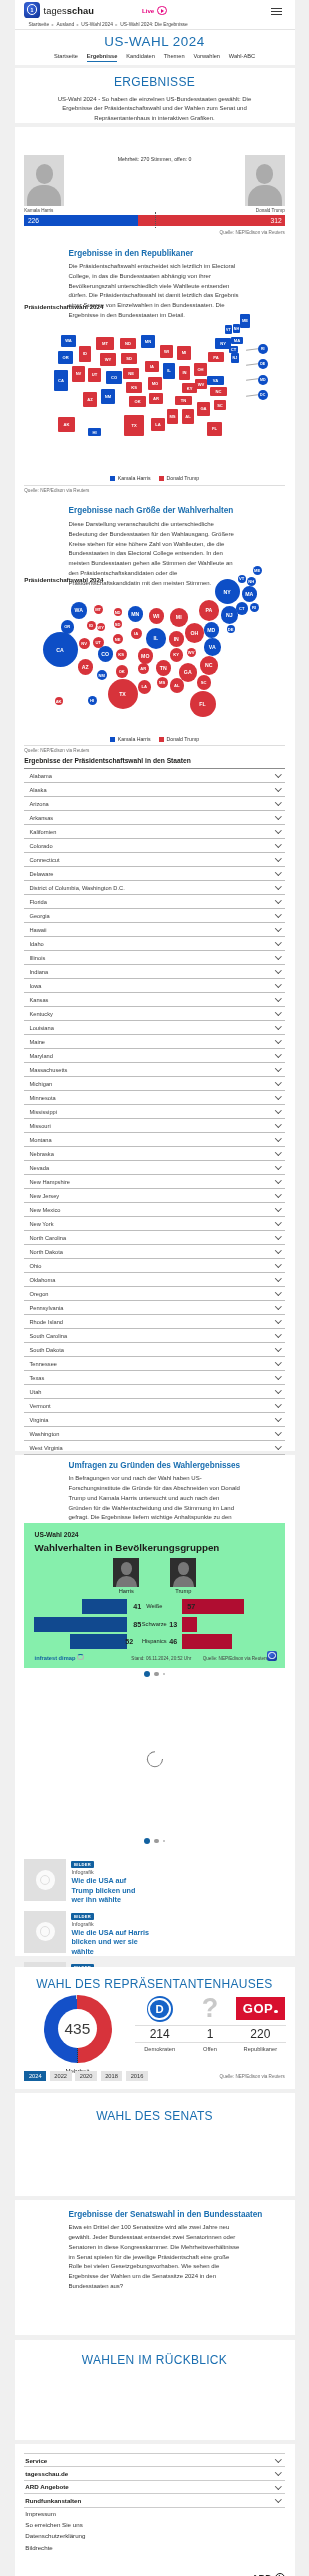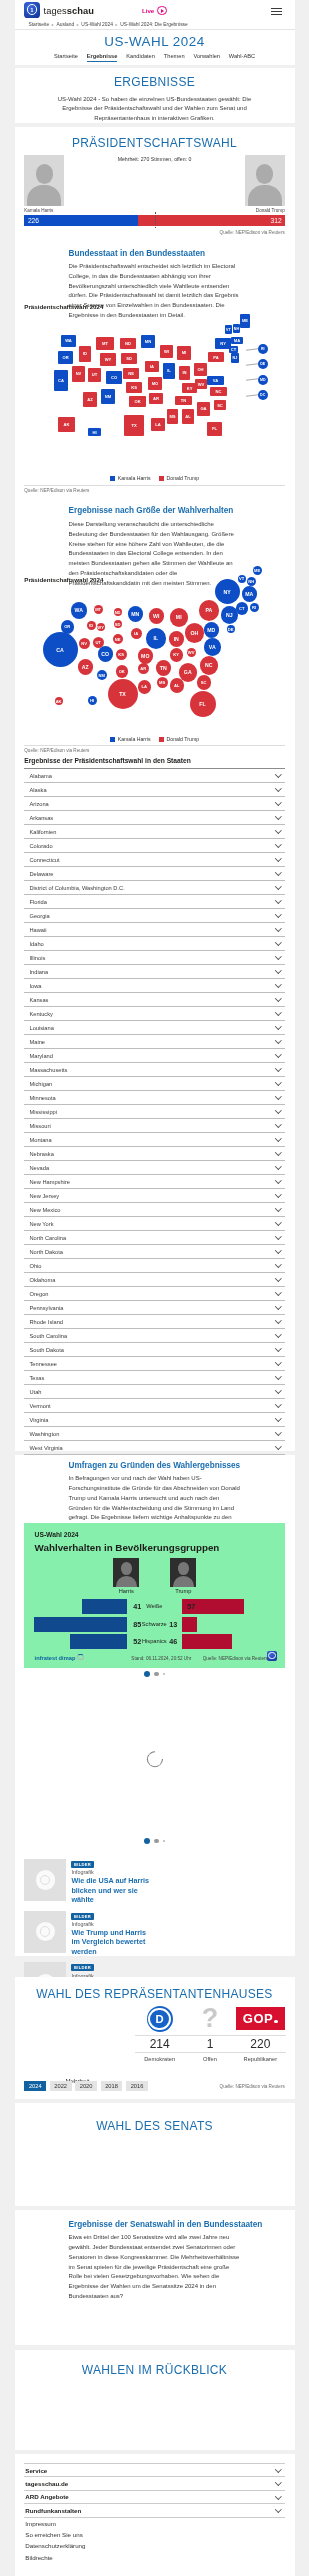--- a/index.html
+++ b/index.html
@@ -160,42 +160,41 @@
       <span class="hub-tab">Wahl-ABC</span>
     </div>
 </div>
 
 <div class="card" id="card-intro" style="margin-top:3.1px">
   <div class="sec-title" style="top:7.2px">ERGEBNISSE</div>
   <div class="intro-text">US-Wahl 2024 - So haben die einzelnen US-Bundesstaaten gewählt: Die Ergebnisse der Präsidentschaftswahl und der Wahlen zum Senat und Repräsentantenhaus in interaktiven Grafiken.</div>
 </div>
 
 <div class="card" id="card-pres" style="margin-top:4.1px">
-  <div class="sec-title" style="top:9.3px">PRÄSIDENTSCHAFTSWAHL</div>
   <div style="position:absolute;left:0;right:0;top:29px;text-align:center;font-size:5.2px;color:#333">Mehrheit: 270 Stimmen, offen: 0</div>
 
   <div class="photo" style="left:9.8px">
       <span class="hd"></span>
       <span class="bd"></span>
     </div>
   <div class="photo" style="right:9.8px">
       <span class="hd"></span>
       <span class="bd"></span>
     </div>
   <div class="cap" style="left:9.8px;top:81px">Kamala Harris</div>
   <div class="cap" style="right:9.8px;top:81px">Donald Trump</div>
 
   <div class="race-bar">
     <div id="bar-dem" style="padding-left: 3.6px; width: 42.0074%; background: rgb(13, 78, 198);">226</div>
     <div id="bar-rep" style="text-align: right; padding-right: 3.6px; flex: 1 1 0%; background: rgb(215, 51, 59);">312</div>
   </div>
   <div class="bar-marker"></div>
   <div class="source" style="right:9.8px;top:103px">Quelle: NEP/Edison via Reuters</div>
 
-  <div class="sub-head" style="top:122px">Bundesstaat in den Bundesstaaten</div>
+  <div class="sub-head" style="top:122px">Ergebnisse in den Republikaner</div>
   <div class="body-text" style="top:135px">Die Präsidentschaftswahl entscheidet sich letztlich im Electoral College, in das die Bundesstaaten abhängig von ihrer Bevölkerungszahl unterschiedlich viele Wahlleute entsenden dürfen. Die Präsidentschaftswahl ist damit letztlich das Ergebnis einer Summe von Einzelwahlen in den Bundesstaaten. Die Ergebnisse in den Bundesstaaten im Detail.</div>
   <div class="chart-label" style="top:176px">Präsidentschaftswahl 2024</div>
 
   <div class="map-box" id="us-map">
       <div class="tile" style="left: 36px; top: 20.6px; width: 15.5px; height: 12.4px; background: rgb(13, 78, 198);">WA</div>
       <div class="tile" style="left: 33px; top: 37px; width: 15.5px; height: 12.4px; background: rgb(13, 78, 198);">OR</div>
       <div class="tile" style="left: 29px; top: 56px; width: 14.4px; height: 20.6px; background: rgb(13, 78, 198);">CA</div>
       <div class="tile" style="left: 47px; top: 52px; width: 13.4px; height: 15.5px; background: rgb(215, 51, 59);">NV</div>
       <div class="tile" style="left: 54px; top: 32px; width: 12.4px; height: 15.5px; background: rgb(215, 51, 59);">ID</div>
       <div class="tile" style="left: 71px; top: 23px; width: 18.5px; height: 12.4px; background: rgb(215, 51, 59);">MT</div>
@@ -556,21 +555,21 @@
         <div class="demo-row" style="top: 93px;">
           <div class="d-bar-l" style="width: 93px; background: rgb(17, 73, 143);"></div>
           <div class="d-bar-r" style="width: 14.4px; background: rgb(176, 13, 49);"></div>
           <div class="d-num" style="right: 144px;">85</div>
           <div class="d-lab">Schwarze</div>
           <div class="d-num" style="left: 145px;">13</div>
         </div>
         <div class="demo-row" style="top: 110px;">
           <div class="d-bar-l" style="width: 57px; background: rgb(17, 73, 143);"></div>
           <div class="d-bar-r" style="width: 50px; background: rgb(176, 13, 49);"></div>
-          <div class="d-num" style="right: 144px;">52</div>
+          <div class="d-num" style="right: 152px;">52</div>
           <div class="d-lab">Hispanics</div>
           <div class="d-num" style="left: 145px;">46</div>
         </div>
       </div>
     <div class="gb-foot">
       <div class="provider"><span>infratest dimap</span><span class="prov-ring"></span></div>
       <div style="position:absolute;left:93px;top:3.1px;width:88px;text-align:center">Stand: 06.11.2024, 20:52 Uhr</div>
       <div style="position:absolute;left:175px;top:3.1px;width:72px;text-align:center">Quelle: NEP/Edison via Reuters</div>
       <div class="ard-sq">
           <i></i>
@@ -592,43 +591,55 @@
     <span class="dot3"></span>
   </div>
 
   <div class="teasers" id="teasers">
       <div class="teaser">
         <div class="t-img">
           <div class="t-globe">
             <i></i>
           </div>
         </div>
-        <div><span class="t-badge">BILDER</span><div class="t-kick">Infografik</div><div class="t-title">Wie die USA auf Harris blicken und wer sie wählte</div></div>
+        <div><span class="t-badge">BILDER</span><div class="t-kick">Infografik</div><div class="t-title">Wie die USA auf Trump blicken und wer ihn wählte</div></div>
       </div>
       <div class="teaser">
         <div class="t-img">
           <div class="t-globe">
             <i></i>
           </div>
         </div>
-        <div><span class="t-badge">BILDER</span><div class="t-kick">Infografik</div><div class="t-title">Wie Trump und Harris im Vergleich bewertet werden</div></div>
+        <div><span class="t-badge">BILDER</span><div class="t-kick">Infografik</div><div class="t-title">Wie die USA auf Harris blicken und wer sie wählte</div></div>
       </div>
       <div class="teaser">
         <div class="t-img">
           <div class="t-globe">
             <i></i>
           </div>
         </div>
+        <div><span class="t-badge">BILDER</span><div class="t-kick">Infografik</div><div class="t-title">Wie Trump und Harris im Vergleich bewertet werden</div></div>
+      </div>
+      <div class="teaser">
+        <div class="t-img">
+          <div class="t-globe">
+            <i></i>
+          </div>
+        </div>
         <div><span class="t-badge">BILDER</span><div class="t-kick">Infografik</div><div class="t-title">Was die USA bewegt und die Stimmung prägt</div></div>
       </div>
     </div>
 </div>
 
-<div class="card" id="card-house" style="margin-top:21px">
+<div class="card" id="card-house" style="margin-top:11px">
   <div class="sec-title" style="top:10.3px">WAHL DES REPRÄSENTANTENHAUSES</div>
+  <div class="donut" id="house-donut" style="background: conic-gradient(from 180deg, rgb(20, 80, 200) 0deg, rgb(20, 80, 200) 49.1954%, rgb(207, 207, 207) 49.1954%, rgb(207, 207, 207) 49.4253%, rgb(215, 51, 59) 49.4253%);">
+    <div class="donut-hole">435</div>
+    <div class="donut-marker"></div>
+  </div>
   <div class="mehrheit">Mehrheit</div>
   <div class="house-right">
     <div class="hr-row hr-logos">
       <div class="hr-col">
           <span class="dem-logo">
             <b>D</b>
           </span>
         </div>
       <div class="hr-col">
           <span class="qmark">?</span>

